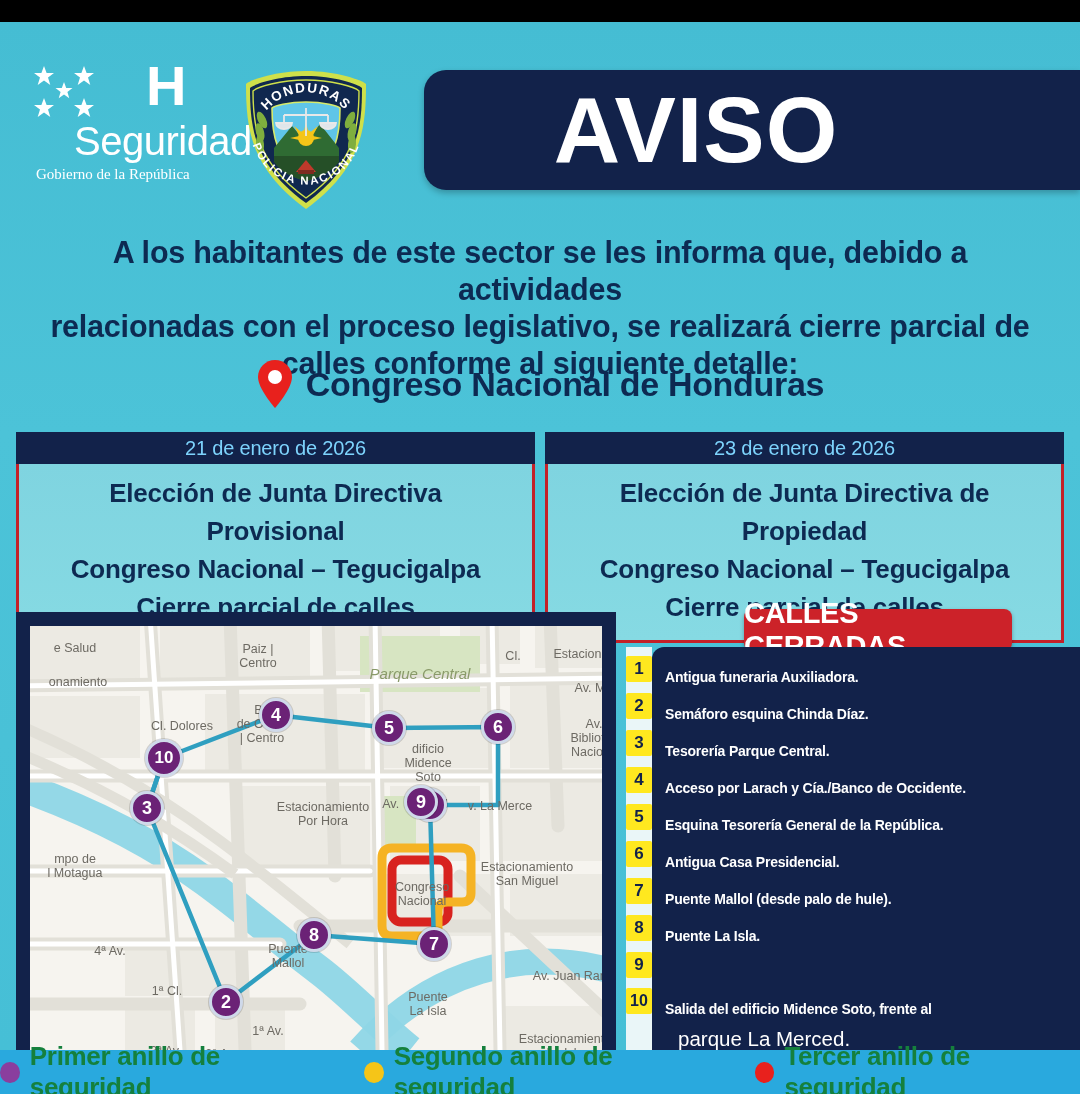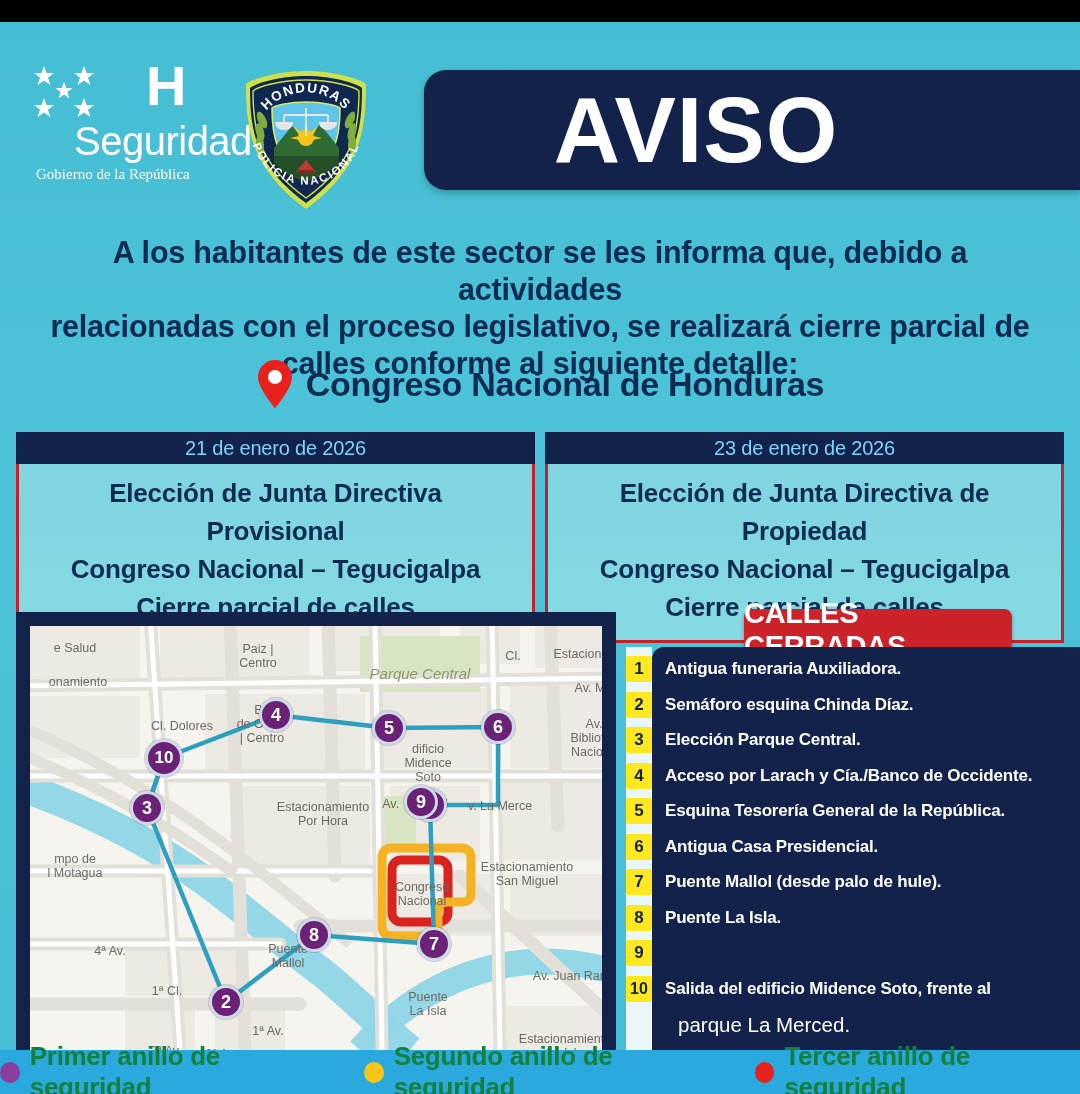--- a/index.html
+++ b/index.html
@@ -121,22 +121,22 @@
   .cc-strip { position:absolute; left:626px; top:625px; width:26px; height:415px; background:#eaf6f8; }
   .cc-list { position:absolute; left:626px; top:631px; width:454px; }
   .cc-item { display:flex; align-items:flex-start; min-height:35.5px; }
   .cc-num {
     width:26px; min-width:26px; height:26px; background:#ffe81f; color:#12224a;
     font-weight:bold; font-size:17px; display:flex; align-items:center; justify-content:center;
     margin-top:3px; border-radius:2px;
   }
   .cc-num.n10 { font-size:16px; }
   .cc-txt {
-    color:#ffffff; font-weight:bold; font-size:17px; line-height:26px;
-    padding-left:13px; letter-spacing:-0.2px; margin-top:3px;
+    color:#ffffff; font-weight:bold; font-size:14px; line-height:26px;
+    padding-left:13px; letter-spacing:-0.2px; margin-top:11px;
   }
   .cc-cont { color:#fff; font-weight:normal; font-size:20.5px; line-height:26px; padding-left:52px; margin-top:4px;}
 
   
   .legend {
     position:absolute; left:0; top:1050px; width:1080px; height:44px;
     display:flex; align-items:center; justify-content:center; gap:34px;
   }
   .lg { display:flex; align-items:center; gap:10px; }
   .dot { width:21px; height:21px; border-radius:50%; }
@@ -406,21 +406,21 @@
         <div class="cc-item">
           <div class="cc-num">1</div>
           <div class="cc-txt">Antigua funeraria Auxiliadora.</div>
         </div>
         <div class="cc-item">
           <div class="cc-num">2</div>
           <div class="cc-txt">Semáforo esquina Chinda Díaz.</div>
         </div>
         <div class="cc-item">
           <div class="cc-num">3</div>
-          <div class="cc-txt">Elección Parque Central.</div>
+          <div class="cc-txt">Tesorería Parque Central.</div>
         </div>
         <div class="cc-item">
           <div class="cc-num">4</div>
           <div class="cc-txt">Acceso por Larach y Cía./Banco de Occidente.</div>
         </div>
         <div class="cc-item">
           <div class="cc-num">5</div>
           <div class="cc-txt">Esquina Tesorería General de la República.</div>
         </div>
         <div class="cc-item">

